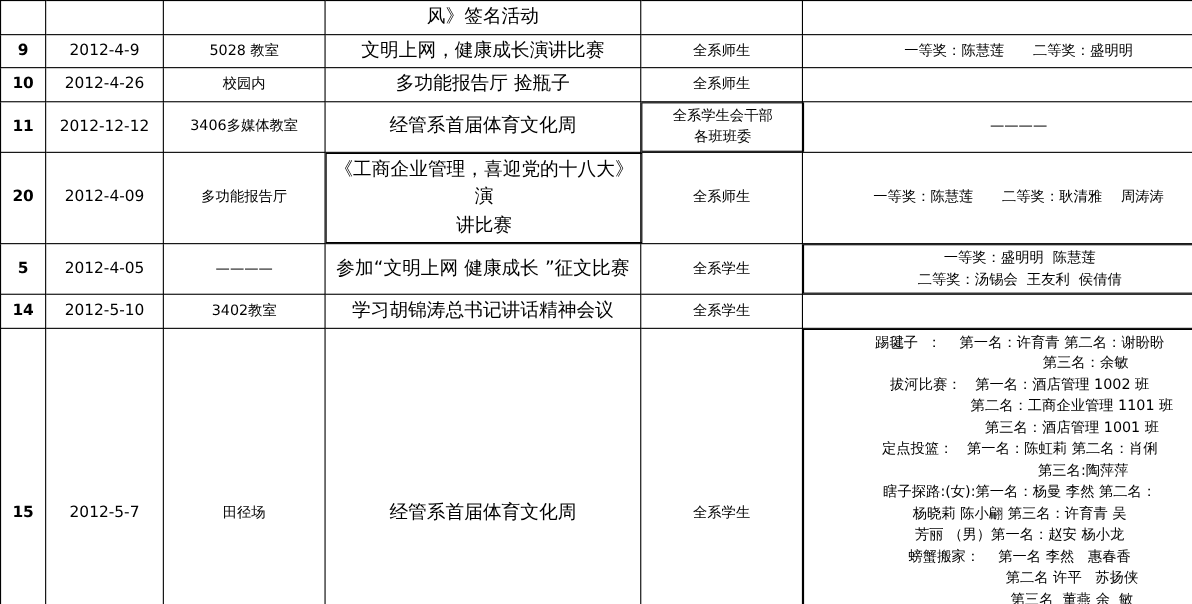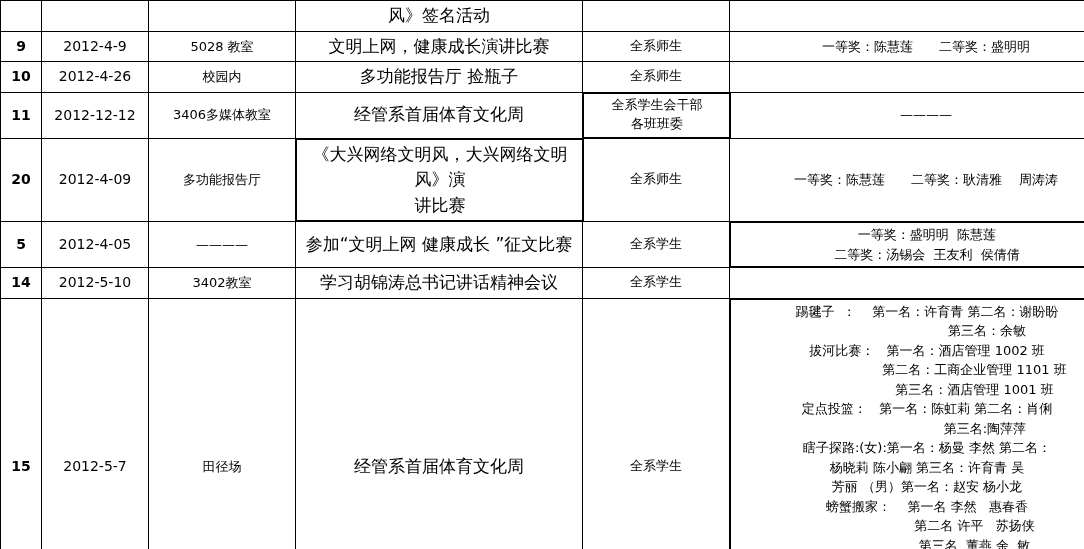--- a/index.html
+++ b/index.html
@@ -121,21 +121,21 @@
         <td class="col-title">经管系首届体育文化周</td>
         <td class="col-who cell-lines">全系学生会干部
 各班班委</td>
         <td class="col-result">————</td>
       </tr>
 
       <tr>
         <td class="col-no">20</td>
         <td class="col-date">2012-4-09</td>
         <td class="col-place">多功能报告厅</td>
-        <td class="col-title cell-lines">《大兴网络文明风，大兴网络文明风》演
+        <td class="col-title cell-lines">《工商企业管理，喜迎党的十八大》演
 讲比赛</td>
         <td class="col-who">全系师生</td>
         <td class="col-result">一等奖：陈慧莲　　二等奖：耿清雅　  周涛涛</td>
       </tr>
 
       <tr>
         <td class="col-no">5</td>
         <td class="col-date">2012-4-05</td>
         <td class="col-place">————</td>
         <td class="col-title">参加“文明上网  健康成长 ”征文比赛</td>

